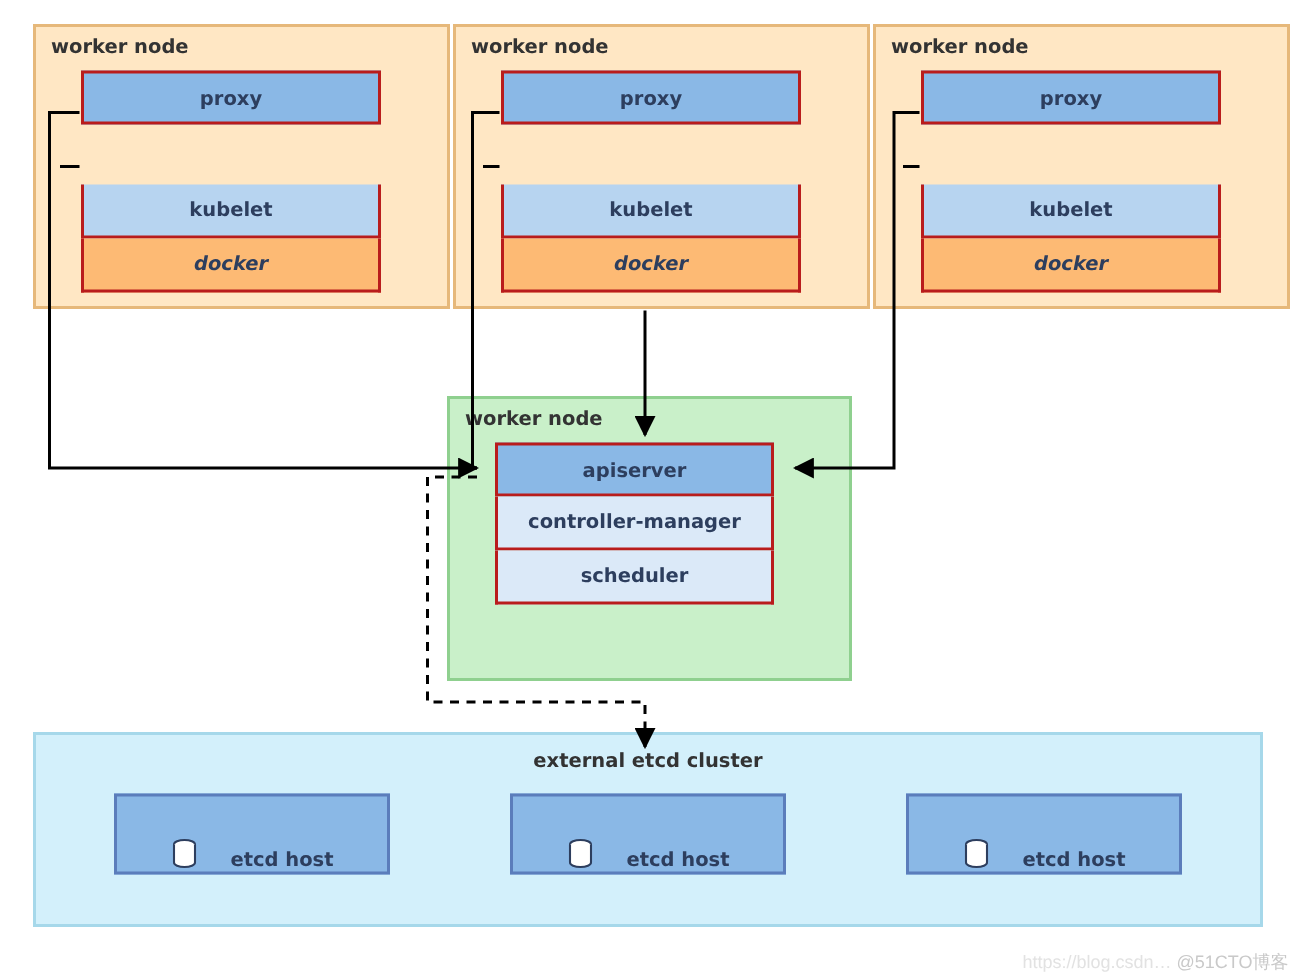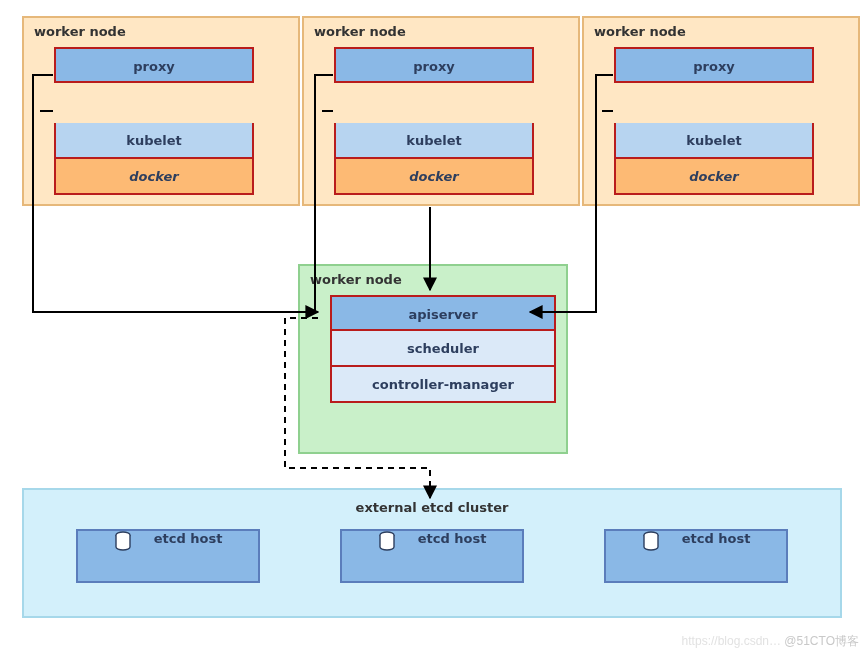--- a/index.html
+++ b/index.html
@@ -52,21 +52,21 @@
   .c-kubelet{ background: #b7d4f0; border-top: none; margin-top: 40px; }
   .c-docker { background: #fdba74; border-top: none; font-style: italic; }
   
   .master {
     background: #c9f0c9;
     border: 2px solid #8fd08f;
     width: 270px;
     height: 190px;
     padding: 6px 10px 10px 10px;
   }
-  .master .stack { margin-left: 20px; width: 226px; }
+  .master .stack { margin-left: 20px; width: 186px; }
   .c-api  { background: #8ab8e6; }
   .c-ctrl { background: #dbe9f8; border-top: none; }
   .c-sch  { background: #dbe9f8; border-top: none; }
   
   .etcd-cluster {
     background: #d3f0fb;
     border: 2px solid #a6d8ea;
     width: 820px;
     height: 130px;
     padding: 8px 12px;
@@ -80,21 +80,21 @@
   .etcd-hosts {
     display: flex;
     justify-content: space-around;
   }
   .etcd-host {
     width: 180px;
     height: 50px;
     background: #8ab8e6;
     border: 2px solid #5b7dbb;
     display: flex;
-    align-items: flex-start;
+    align-items: flex-end;
     justify-content: center;
     gap: 22px;
     font-weight: bold;
     color: #2d3e5e;
   }
   .db-icon {
     width: 18px; height: 22px;
     display: inline-block;
   }
   svg.arrows {
@@ -142,22 +142,22 @@
       <div class="comp c-proxy">proxy</div>
       <div class="comp c-kubelet">kubelet</div>
       <div class="comp c-docker">docker</div>
     </div>
   </div>
 
   <div class="box master" style="left:298px; top:264px;">
     <div class="node-title">worker node</div>
     <div class="stack">
       <div class="comp c-api">apiserver</div>
+      <div class="comp c-ctrl">controller-manager</div>
       <div class="comp c-sch">scheduler</div>
-      <div class="comp c-ctrl">controller-manager</div>
     </div>
   </div>
 
   <div class="box etcd-cluster" style="left:22px; top:488px;">
     <div class="etcd-title">external etcd cluster</div>
     <div class="etcd-hosts">
       <div class="etcd-host">
         <span class="db-icon">
           <svg viewBox="0 0 18 22">
               <ellipse cx="9" cy="4" rx="7" ry="3" fill="#fff" stroke="#2d3e5e" stroke-width="1.4"></ellipse>

